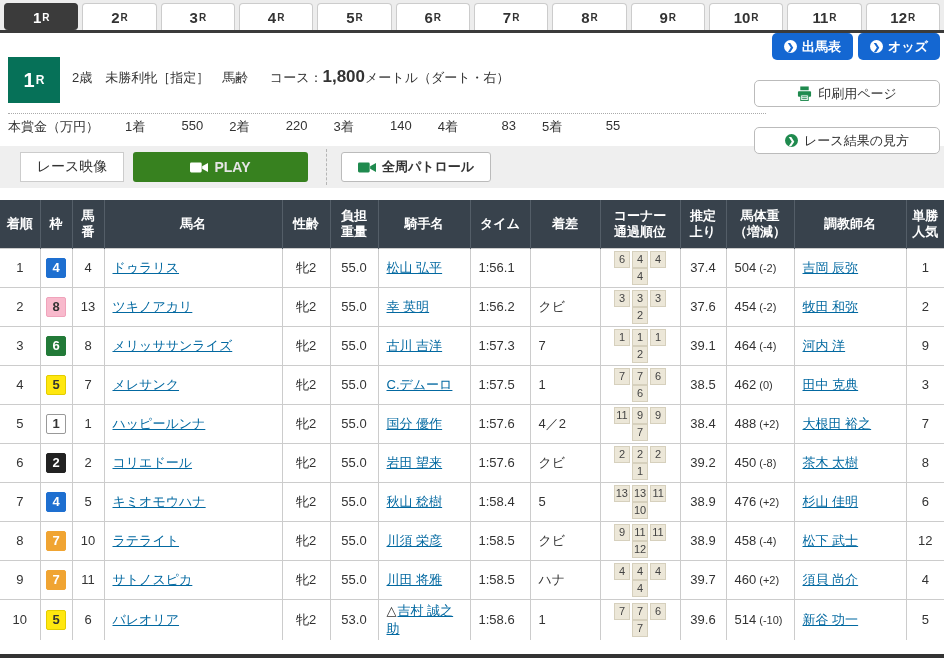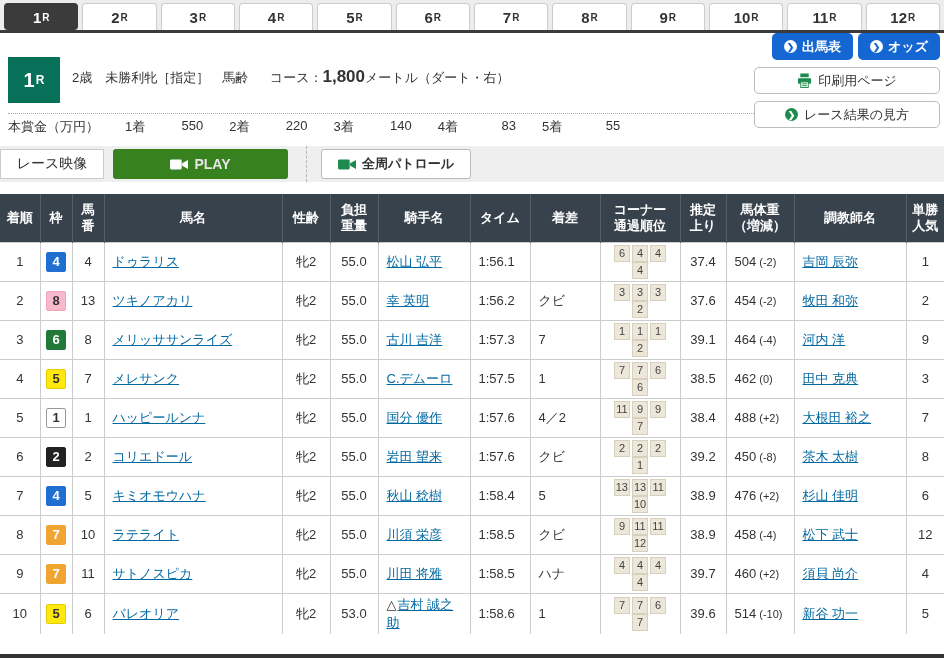--- a/index.html
+++ b/index.html
@@ -36,40 +36,40 @@
     border: none; border-radius: 5px; height: 27px; padding: 0 12px;
     display: inline-flex; align-items: center; gap: 5px; cursor: pointer;
   }
   .circle-ic {
     width: 13px; height: 13px; border-radius: 50%; background: #fff; color: #1467d2;
     font-size: 9px; font-weight: bold; display: inline-flex; align-items: center; justify-content: center;
   }
   .btn-white {
     background: #fff; border: 1px solid #bbb; border-radius: 5px; height: 27px;
     display: inline-flex; align-items: center; justify-content: center; gap: 6px;
-    font-size: 13px; color: #333; cursor: pointer; width: 100%;
+    font-size: 13px; color: #333; cursor: pointer; width: 100%; margin-top: 13px;
   }
   .circle-ic.green { background: #1f8a4e; color: #fff; }
   
   .race-block { display: flex; align-items: flex-start; margin-top: 10px; width: 758px;
     border-bottom: 1px dotted #aaa; padding-bottom: 10px; }
   .race-badge {
     width: 52px; height: 46px; background: #067158; color: #fff; font-weight: bold;
     font-size: 20px; display: flex; align-items: center; justify-content: center; margin-right: 12px;
   }
   .race-badge .r { font-size: 12px; margin-left: 1px; }
   .race-title { font-size: 20px; font-weight: bold; color: #222; line-height: 1.1; }
   .race-cond { font-size: 13px; margin-top: 10px; }
   .course-val { font-weight: bold; font-size: 17px; }
   .prize-row { margin-top: 4px; font-size: 13px; display: flex; align-items: flex-end; width: 758px; }
   .prize-pair { display: inline-flex; }
   .prize-pair .pl { margin-left: 26px; }
   .prize-pair .am { display: inline-block; width: 58px; text-align: right; }
   
-  .video-bar { margin-top: 10px; background: #efefef; height: 36px; display: flex; align-items: center; padding: 0 0; }
+  .video-bar { margin-top: 10px; background: #efefef; height: 42px; display: flex; align-items: center; padding: 0 20px; }
   .video-label { width: 104px; height: 30px; background: #fff; border: 1px solid #ccc;
     display: flex; align-items: center; justify-content: center; font-size: 14px; }
   .btn-play { margin-left: 9px; width: 175px; height: 30px; background: #37811f; border: none; border-radius: 3px;
     color: #e5e5e5; font-weight: bold; font-size: 14px; display: inline-flex; align-items: center; justify-content: center; gap: 6px; cursor: pointer; }
   .vdivider { border-left: 1px dashed #b5b5b5; height: 36px; margin: 0 14px 0 18px; }
   .btn-patrol { width: 150px; height: 30px; background: #fff; border: 1px solid #bbb; border-radius: 3px;
     font-size: 13px; font-weight: bold; color: #333; display: inline-flex; align-items: center; justify-content: center; gap: 6px; cursor: pointer; }
   .cam { width: 18px; height: 13px; }
   
   table { border-collapse: collapse; table-layout: fixed; width: 944px; margin-top: 12px; }

